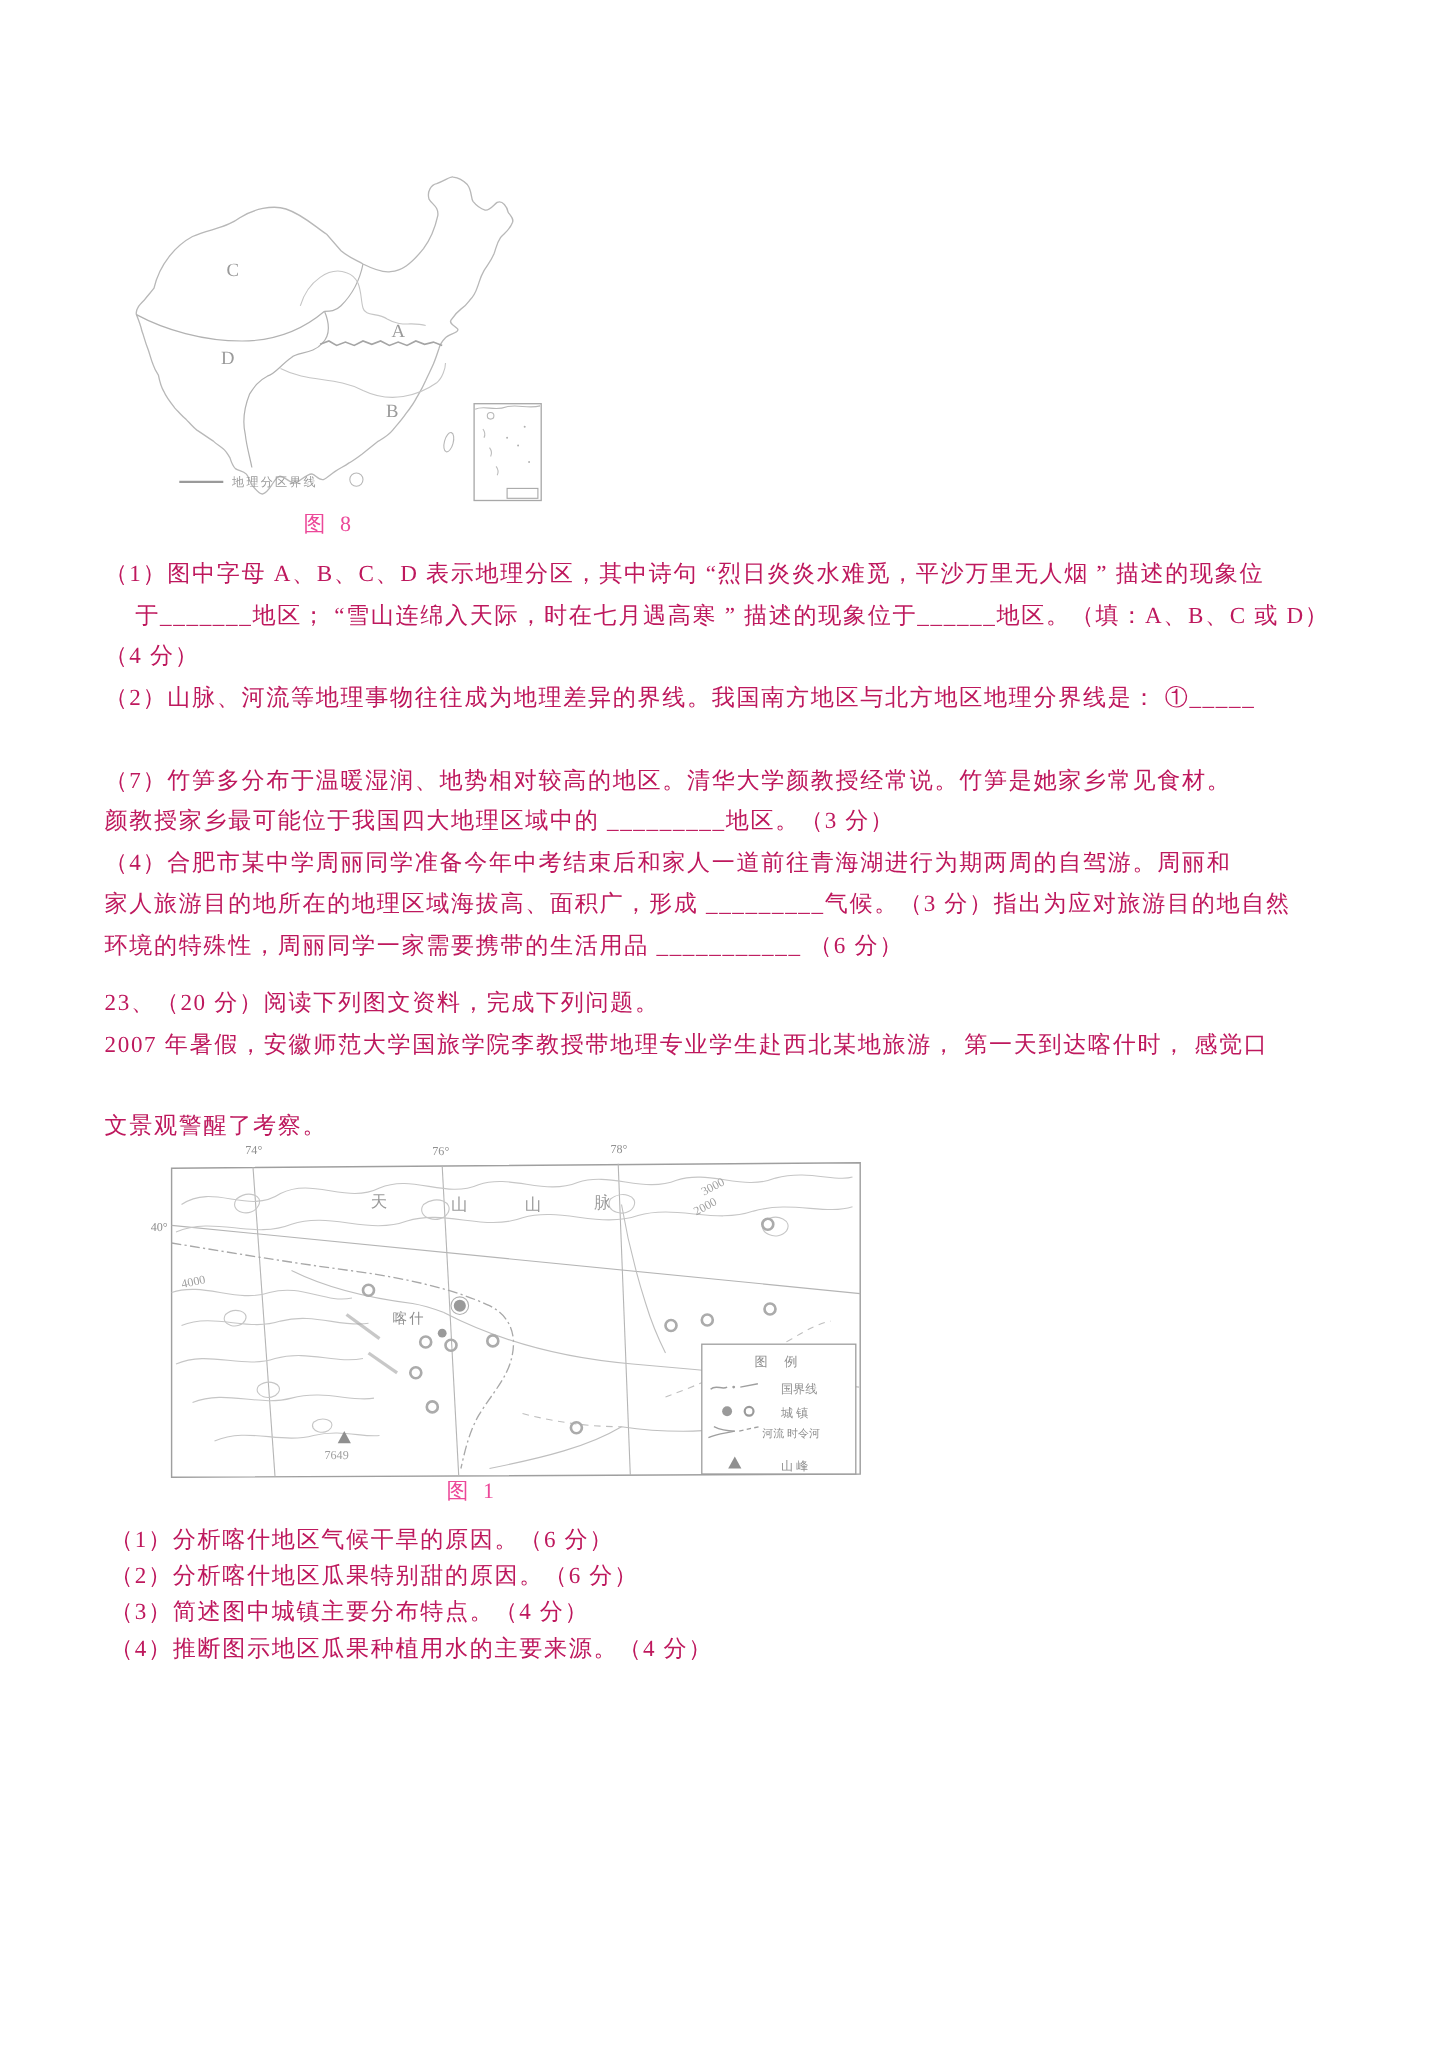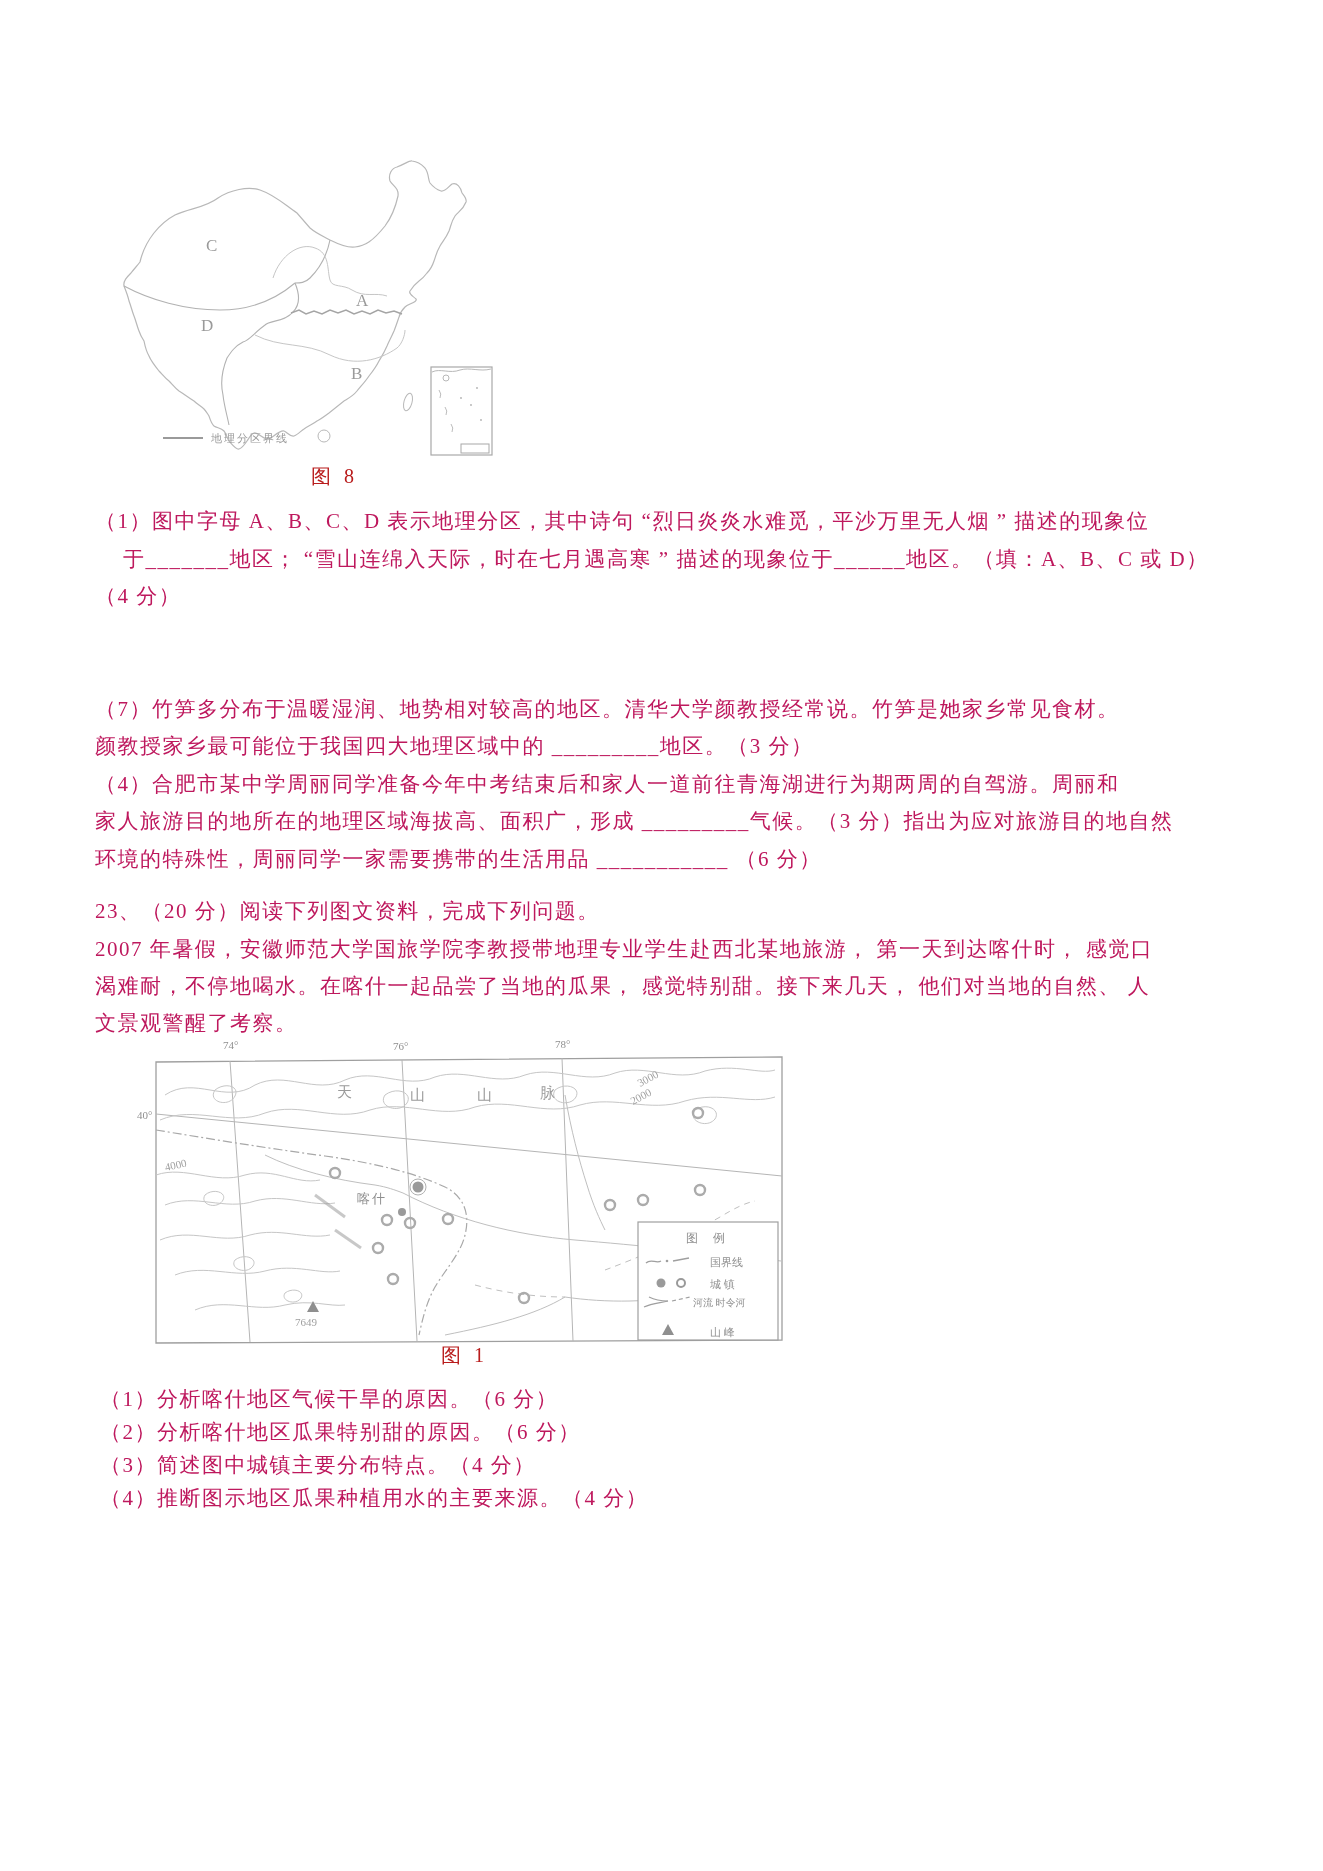--- a/index.html
+++ b/index.html
@@ -15,24 +15,23 @@
     position:absolute;
     left:95px;
     font-size:21px;
     letter-spacing:1.5px;
     white-space:nowrap;
     color:#be185d;
   }
   .fig-caption{
     position:absolute;
     font-size:20px;
-    color:#b91c1c;
+    color:#ec4899;
     letter-spacing:4px;
     white-space:nowrap;
-    margin-left:35px;
   }
   .map-svg{position:absolute;}
   svg text{font-family:"Liberation Serif","DejaVu Serif",serif;}
 </style>
 </head>
 <body>
 
 <div class="page">
 
   <svg class="map-svg" style="left:105px;top:120px;" width="400" height="375" viewBox="0 0 400 375">
@@ -89,29 +88,29 @@
     <g>
       <line x1="58" y1="318" x2="98" y2="318" stroke="#9a9a9a" stroke-width="2"></line>
       <text x="106" y="322" font-size="11" fill="#9a9a9a" letter-spacing="2">地理分区界线</text>
     </g>
   </svg>
   <div class="fig-caption" style="left:276px;top:463px;">图 8</div>
 
   <div class="tl" style="top:507px;">（1）图中字母 A、B、C、D 表示地理分区，其中诗句 “烈日炎炎水难觅，平沙万里无人烟 ” 描述的现象位</div>
   <div class="tl" style="top:545px;margin-left:28px;">于_______地区； “雪山连绵入天际，时在七月遇高寒 ” 描述的现象位于______地区。（填：A、B、C 或 D）</div>
   <div class="tl" style="top:582px;">（4 分）</div>
+  <div class="tl" style="top:620px;">（2）山脉、河流等地理事物往往成为地理差异的界线。我国南方地区与北方地区地理分界线是：  ①_____</div>
   <div class="tl" style="top:695px;">（7）竹笋多分布于温暖湿润、地势相对较高的地区。清华大学颜教授经常说。竹笋是她家乡常见食材。</div>
   <div class="tl" style="top:732px;">颜教授家乡最可能位于我国四大地理区域中的 _________地区。（3 分）</div>
   <div class="tl" style="top:770px;">（4）合肥市某中学周丽同学准备今年中考结束后和家人一道前往青海湖进行为期两周的自驾游。周丽和</div>
   <div class="tl" style="top:807px;">家人旅游目的地所在的地理区域海拔高、面积广，形成 _________气候。（3 分）指出为应对旅游目的地自然</div>
   <div class="tl" style="top:845px;">环境的特殊性，周丽同学一家需要携带的生活用品 ___________  （6 分）</div>
 
   <div class="tl" style="top:897px;">23、（20 分）阅读下列图文资料，完成下列问题。</div>
   <div class="tl" style="top:935px;">2007 年暑假，安徽师范大学国旅学院李教授带地理专业学生赴西北某地旅游， 第一天到达喀什时， 感觉口</div>
-  <div class="tl" style="top:972px;">渴难耐，不停地喝水。在喀什一起品尝了当地的瓜果， 感觉特别甜。接下来几天， 他们对当地的自然、 人</div>
   <div class="tl" style="top:1009px;">文景观警醒了考察。</div>
 
   <svg class="map-svg" style="left:135px;top:1035px;" width="655" height="335" viewBox="0 0 655 335">
     <polygon points="21,27 647,22 647,305 21,308" fill="none" stroke="#9f9f9f" stroke-width="1.3"></polygon>
     <g stroke="#b5b5b5" stroke-width="1" fill="none">
       <path d="M95,26 L115,307"></path>
       <path d="M267,25 L282,306"></path>
       <path d="M427,23 L438,306"></path>
       <path d="M21,79 L647,141"></path>
     </g>

